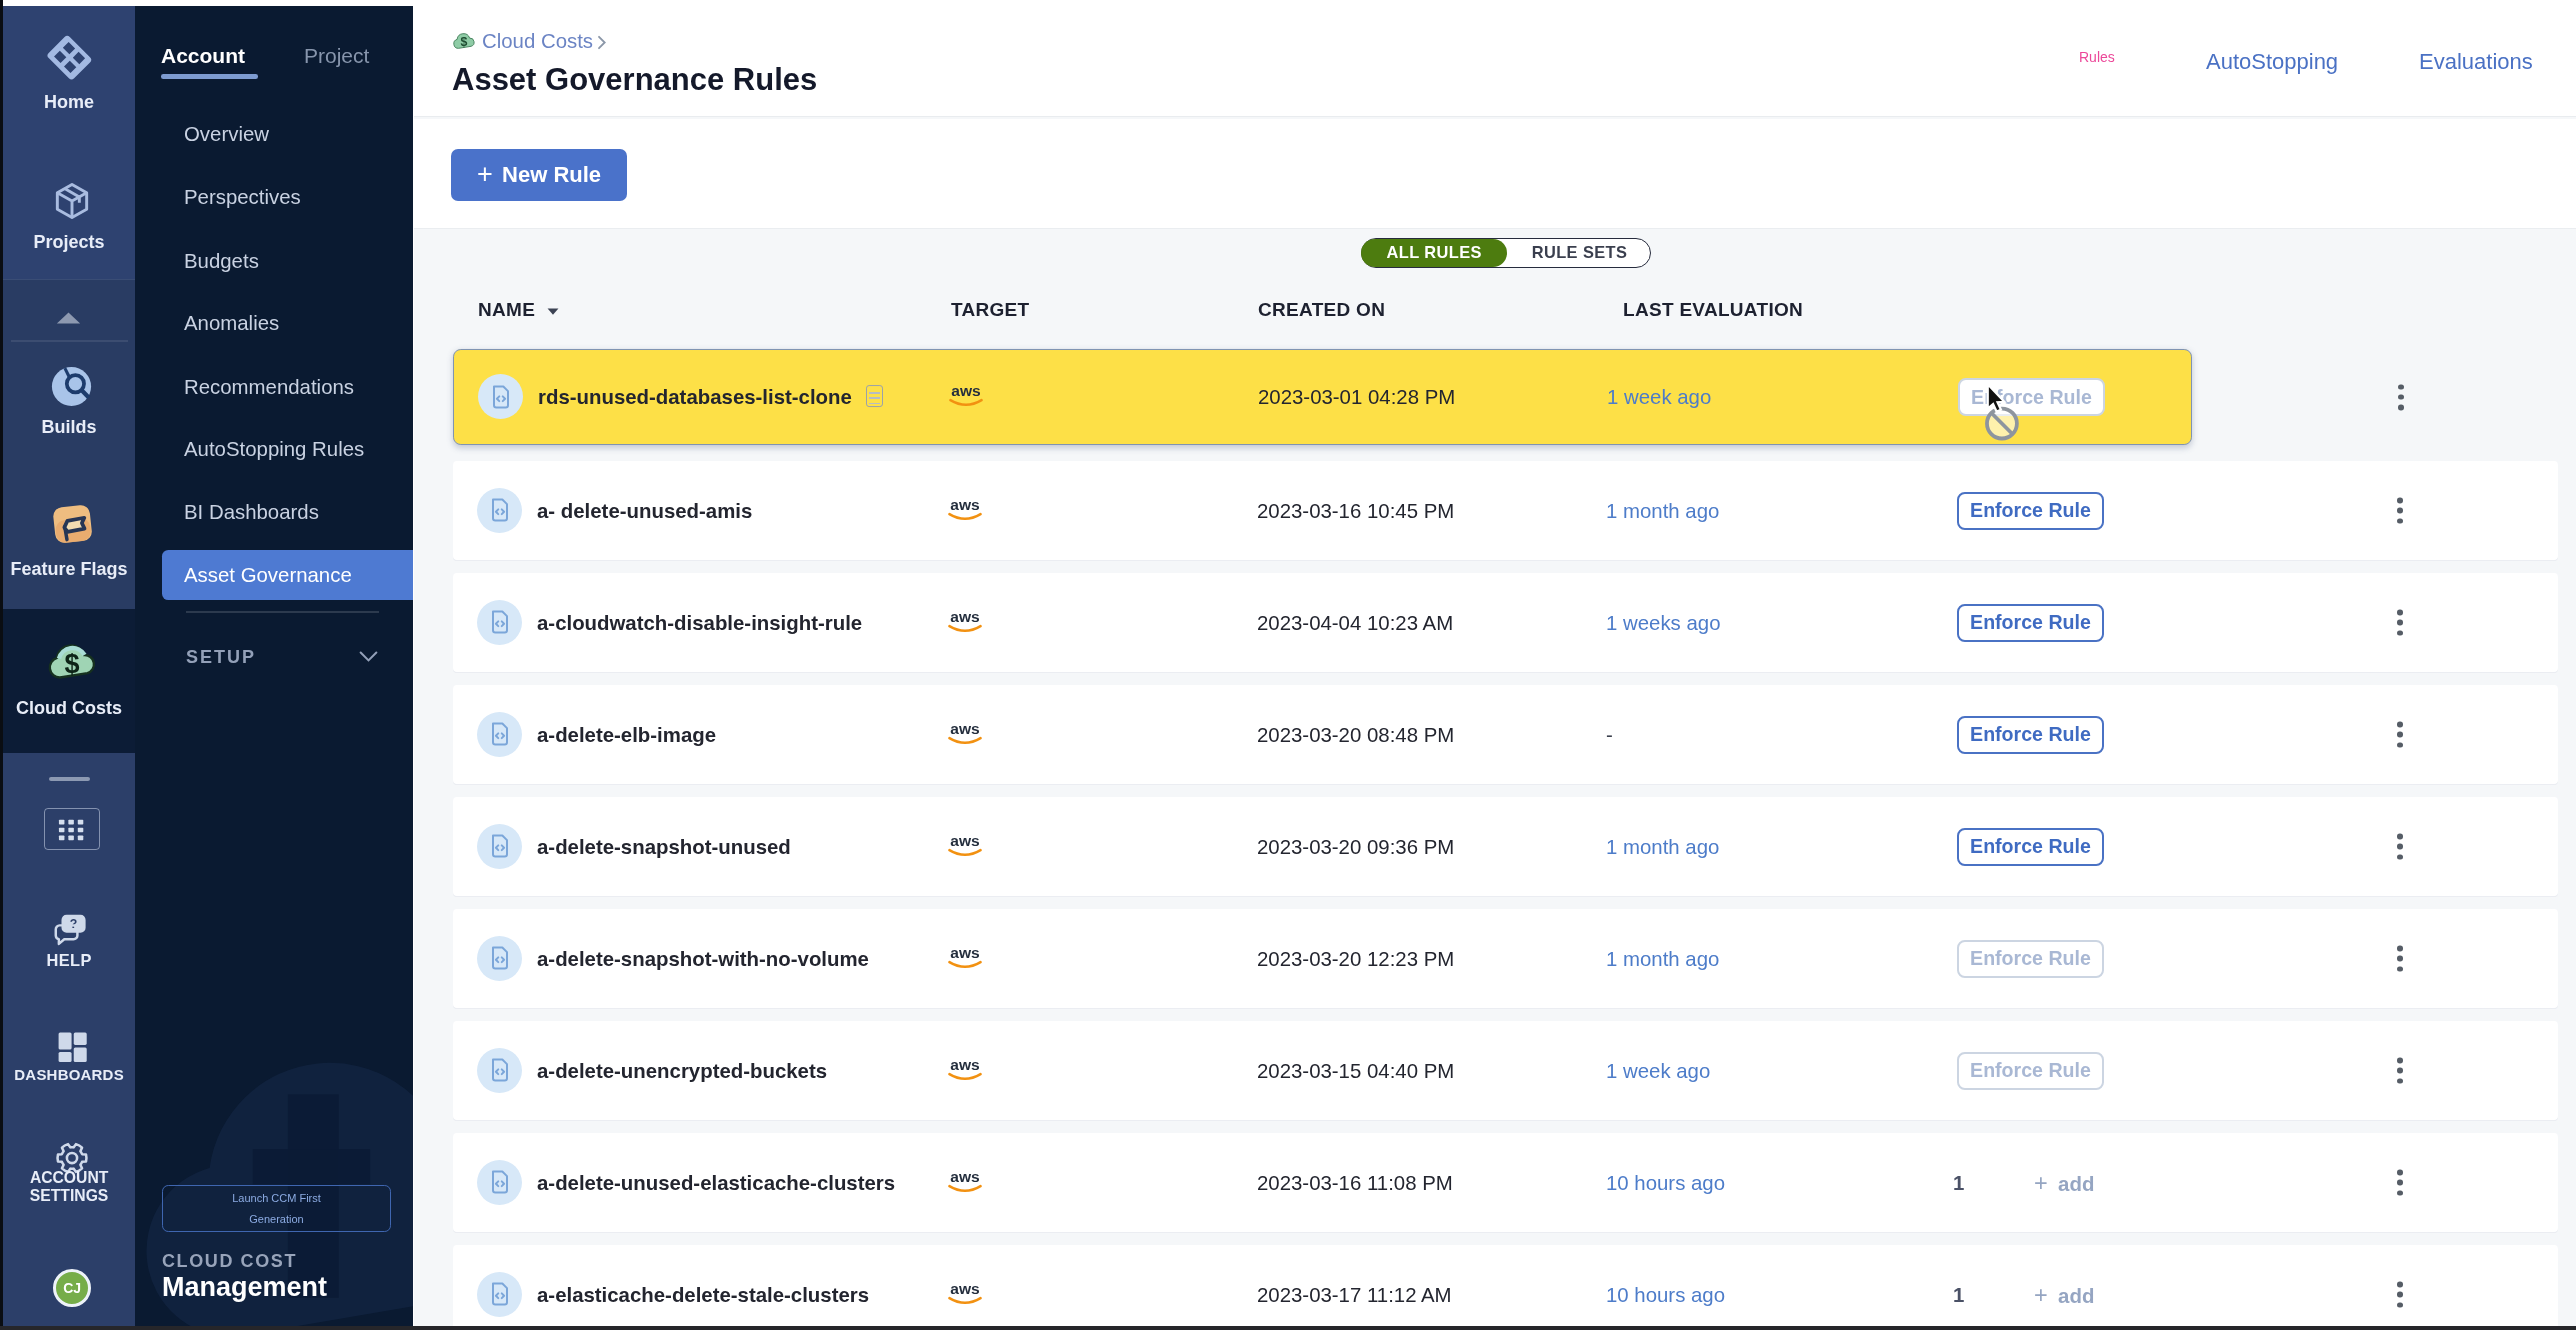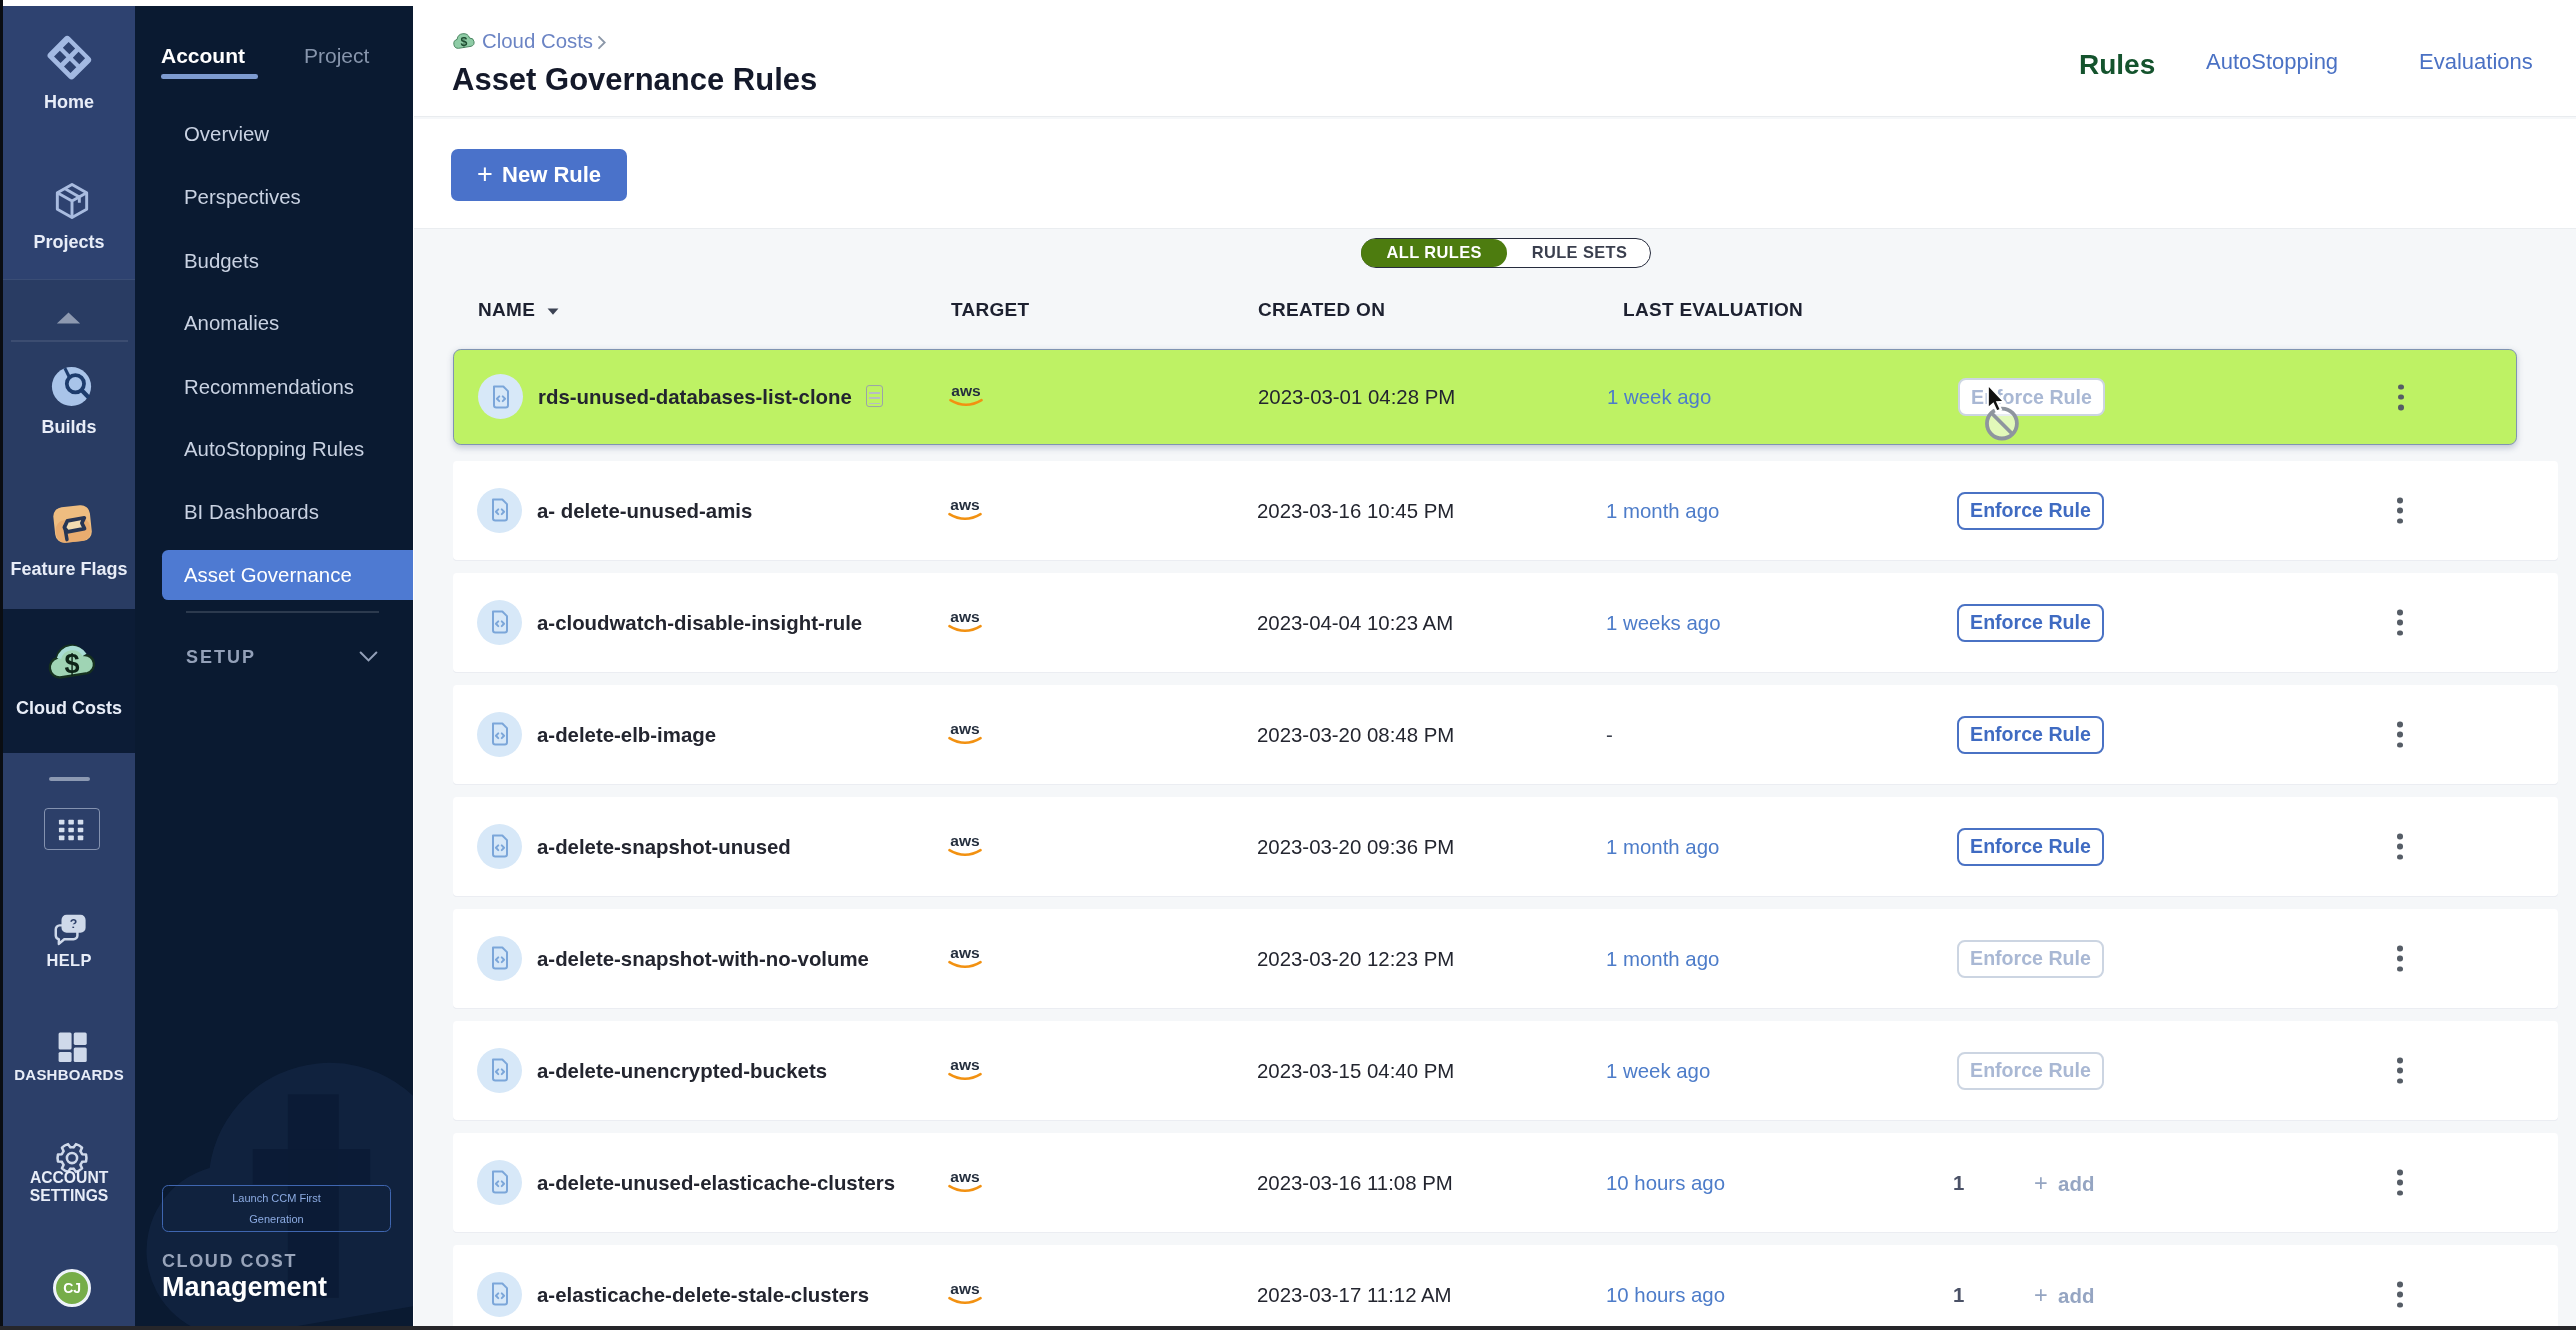--- a/index.html
+++ b/index.html
@@ -158,21 +158,21 @@
     <div id="header">
       <svg class="abs" style="left:38px;top:24px" width="24" height="22" viewBox="0 0 26 24">
           <path d="M7 20 a5 5 0 0 1 -1.5-9.8 a7 7 0 0 1 13.6-1.4 a4.6 4.6 0 0 1 1.6 9 z" fill="#8fcca6" stroke="#3f7d58" stroke-width="1"></path>
           <text x="13" y="17.5" text-anchor="middle" font-size="13.5" font-weight="bold" fill="#1e4d31" font-family="Liberation Sans,sans-serif">$</text>
         </svg>
       <div class="abs" style="left:68px;top:23.5px;font-size:20.4px;font-weight:500;color:#6b84c4">Cloud Costs</div>
       <svg class="abs" style="left:182px;top:28px" width="11.7" height="17" viewBox="0 0 16 24" fill="none" stroke="#8b97a8" stroke-width="2.6" stroke-linecap="round">
           <path d="M4 4 l8 8 -8 8"></path>
         </svg>
       <div class="abs" style="left:38px;top:56px;font-size:31px;font-weight:bold;color:#14192a">Asset Governance Rules</div>
-      <div class="abs" style="left:1665px;top:43px;font-size:28px;font-weight:700;color:#14532d">Rules</div>
+      <div class="abs" style="left:1665px;top:43px;font-size:14px;font-weight:400;color:#ec4899">Rules</div>
       <div class="abs" style="left:1792px;top:43px;font-size:22px;font-weight:500;color:#4a71c4">AutoStopping</div>
       <div class="abs" style="left:2005px;top:43px;font-size:22px;font-weight:500;color:#4a71c4">Evaluations</div>
     </div>
     <div id="toolbar">
       <div class="abs" style="left:37px;top:30px;width:176px;height:52px;background:#4a72ca;border-radius:7px;color:#fff;display:flex;align-items:center;justify-content:center;font-size:22px;font-weight:600"><span style="font-size:27px;font-weight:400;margin-right:9.4px;margin-top:-2.3px">+</span>New Rule</div>
     </div>
 
     <div class="abs" style="left:947px;top:232px;width:290px;height:30px;background:#fff;border:1.6px solid #262b3d;border-radius:15px">
       <div class="abs" style="left:-0.8px;top:-0.8px;width:146px;height:28px;background:#4d7c0f;border-radius:14px;color:#fff;display:flex;align-items:center;justify-content:center;font-size:16.4px;font-weight:bold;letter-spacing:0.4px">ALL RULES</div>
       <div class="abs" style="left:146px;top:0;width:143px;height:27px;display:flex;align-items:center;justify-content:center;font-size:16.4px;font-weight:bold;letter-spacing:0.4px;color:#3a3f4e">RULE SETS</div>
@@ -180,21 +180,21 @@
 
     <div class="abs" style="left:64px;top:293px;font-size:19px;font-weight:bold;color:#1d2130;letter-spacing:0.3px">NAME</div>
     <svg class="abs" style="left:132px;top:301px" width="14" height="9.4" viewBox="0 0 18 12">
         <path d="M2 2 h14 l-7 8 z" fill="#3c4354"></path>
       </svg>
     <div class="abs" style="left:537px;top:293px;font-size:19px;font-weight:bold;color:#1d2130;letter-spacing:0.3px">TARGET</div>
     <div class="abs" style="left:844px;top:293px;font-size:19px;font-weight:bold;color:#1d2130;letter-spacing:0.3px">CREATED ON</div>
     <div class="abs" style="left:1209px;top:293px;font-size:19px;font-weight:bold;color:#1d2130;letter-spacing:0.3px">LAST EVALUATION</div>
   </div>
 
-<div class="card" style="left:453px;top:349px;width:2064px;height:96px;background:#bef264;border:1.6px solid #8094b2;border-radius:7.8px;box-shadow:0 2.3px 6.3px rgba(60,80,120,.28);text-align:right;">
+<div class="card" style="left:453px;top:349px;width:1739px;height:96px;background:#fde047;border:1.6px solid #8094b2;border-radius:7.8px;box-shadow:0 2.3px 6.3px rgba(60,80,120,.28);text-align:right;">
       <div class="rc-ico">
         <svg width="28" height="28" viewBox="0 0 24 24" fill="none" stroke="#7ba6d9" stroke-width="1.7" stroke-linecap="round" stroke-linejoin="round">
           <path d="M6 4 h8 l4 4 v12 a2 2 0 0 1 -2 2 H8 a2 2 0 0 1 -2 -2 z" transform="translate(0,-1)"></path>
           <path d="M10.5 11.5 L8.5 13.5 L10.5 15.5 M13.5 11.5 L15.5 13.5 L13.5 15.5"></path>
         </svg>
       </div>
       <div class="rc-name">rds-unused-databases-list-clone<span class="copyico"></span></div>
       <div class="rc-aws"><svg width="44" height="28" viewBox="0 0 56 36">
           <text x="28" y="19" text-anchor="middle" font-family="Liberation Sans, sans-serif" font-size="20" font-weight="bold" fill="#252f3e">aws</text>
           <path d="M8 24 Q28 36 48 24" stroke="#f29111" stroke-width="3.2" fill="none" stroke-linecap="round"></path>

